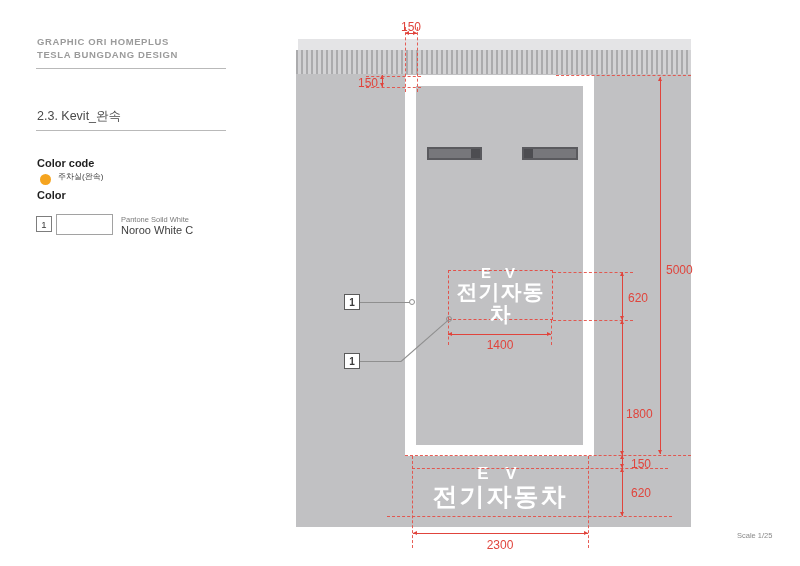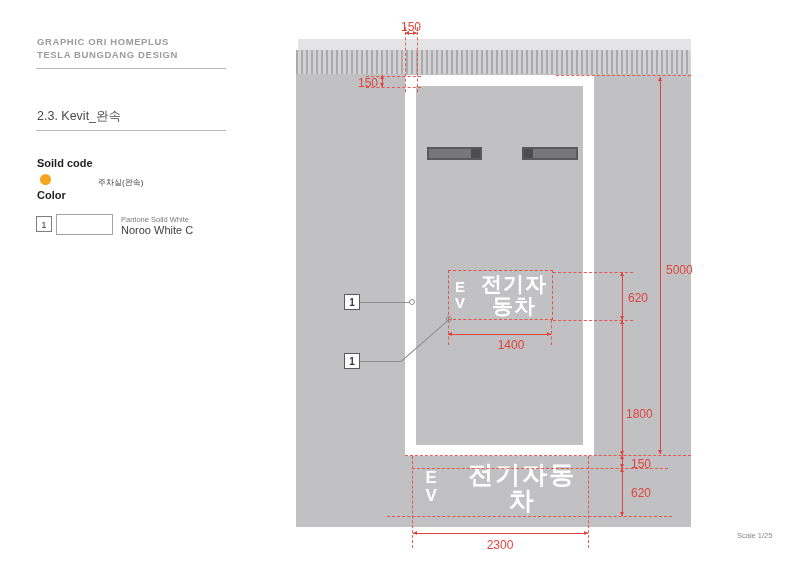--- a/index.html
+++ b/index.html
@@ -21,21 +21,21 @@
   .swatch{width:55px;height:19px;border:1px solid #a2a2a2;}
   .sw-small{font-size:7.5px;color:#7b7b7b;}
   .sw-big{font-size:11px;color:#3f3f3f;}
   
   .band{background:#e4e4e6;}
   .hatch{background:repeating-linear-gradient(90deg,#ababad 0 2px,#d3d3d5 2px 5px);}
   .ground{background:#c1c1c3;}
   .stall{border:11px solid #ffffff;box-sizing:border-box;background:transparent;}
   .wheel{background:#77777b;border:2px solid #5a5a5e;box-sizing:border-box;}
   .wheel .cap{position:absolute;top:0;width:9px;height:100%;background:#4d4d51;}
-  .ev-block{display:flex;flex-direction:row;align-items:center;justify-content:center;
+  .ev-block{display:flex;flex-direction:column;align-items:center;justify-content:center;
     color:#ffffff;font-weight:bold;text-align:center;line-height:1.05;}
   .ev-sm .l1{font-size:15px;letter-spacing:5px;}
   .ev-sm .l2{font-size:21px;letter-spacing:1px;}
   .ev-lg .l1{font-size:17px;letter-spacing:6px;}
   .ev-lg .l2{font-size:25px;letter-spacing:2px;}
   .dashed-box{border:1px dashed rgba(228,76,68,0.95);box-sizing:border-box;}
   
   .dash-h{height:0;border-top:1px dashed rgba(228,76,68,0.9);}
   .dash-v{width:0;border-left:1px dashed rgba(228,76,68,0.9);}
   .dimv{width:1px;background:#e0443c;}
@@ -69,23 +69,23 @@
 
 <div id="canvas">
 
   <div class="abs proj-line" style="left:37px;top:36px;">GRAPHIC ORI HOMEPLUS</div>
   <div class="abs proj-line" style="left:37px;top:49px;">TESLA BUNGDANG DESIGN</div>
   <div class="abs rule" style="left:36px;top:68px;width:190px;"></div>
 
   <div class="abs subtitle" style="left:37px;top:108px;">2.3. Kevit_완속</div>
   <div class="abs rule" style="left:36px;top:130px;width:190px;"></div>
 
-  <div class="abs h2" style="left:37px;top:157px;">Soild code</div>
+  <div class="abs h2" style="left:37px;top:157px;">Color code</div>
   <div class="abs dot" style="left:40px;top:174px;background:#f5a41f;"></div>
-  <div class="abs item-label" style="left:58px;top:177px;margin-left:40px;">주차실(완속)</div>
+  <div class="abs item-label" style="left:58px;top:171px;">주차실(완속)</div>
 
   <div class="abs h2" style="left:37px;top:189px;">Color</div>
   <div class="abs numbox" style="left:36px;top:216px;">1</div>
   <div class="abs swatch" style="left:56px;top:214px;background:#ffffff;"></div>
   <div class="abs sw-small" style="left:121px;top:215px;">Pantone Soild White</div>
   <div class="abs sw-big" style="left:121px;top:224px;">Noroo White C</div>
 
   <div class="abs band" style="left:298px;top:39px;width:393px;height:12px;"></div>
   <div class="abs hatch" style="left:296px;top:50px;width:395px;height:24px;"></div>
   <div class="abs ground" style="left:296px;top:74px;width:395px;height:453px;"></div>
@@ -126,21 +126,21 @@
 
   <div class="abs dimv" style="left:622px;top:272px;height:48px;"></div>
   <div class="abs dlabel" style="left:628px;top:291px;">620</div>
   <div class="abs dash-h" style="left:553px;top:272px;width:80px;"></div>
   <div class="abs dash-h" style="left:553px;top:320px;width:80px;"></div>
 
   <div class="abs dimv" style="left:622px;top:320px;height:135px;"></div>
   <div class="abs dlabel" style="left:626px;top:379px;margin-top:28px;">1800</div>
 
   <div class="abs dimh" style="left:448px;top:334px;width:103px;"></div>
-  <div class="abs dlabel center" style="left:486px;top:338px;width:50px;">1400</div>
+  <div class="abs dlabel center" style="left:475px;top:338px;width:50px;">1400</div>
   <div class="abs dash-v" style="left:448px;top:320px;height:25px;"></div>
   <div class="abs dash-v" style="left:551px;top:320px;height:25px;"></div>
 
   <div class="abs dimv" style="left:622px;top:455px;height:13px;"></div>
   <div class="abs dlabel" style="left:631px;top:457px;">150</div>
   <div class="abs dash-h" style="left:412px;top:468px;width:256px;"></div>
 
   <div class="abs dimv" style="left:622px;top:468px;height:48px;"></div>
   <div class="abs dlabel" style="left:631px;top:486px;">620</div>
   <div class="abs dash-h" style="left:387px;top:516px;width:285px;"></div>

